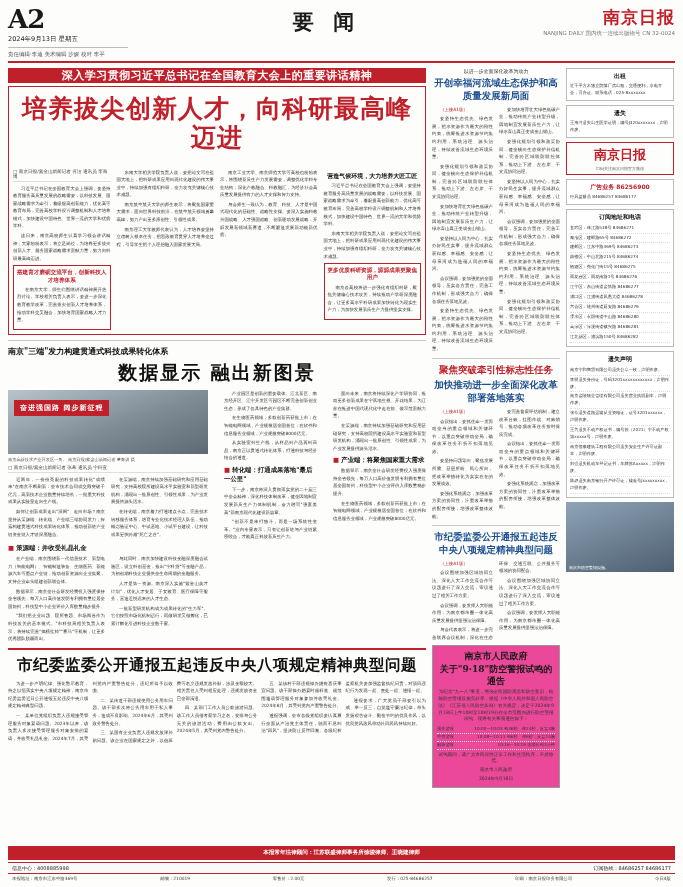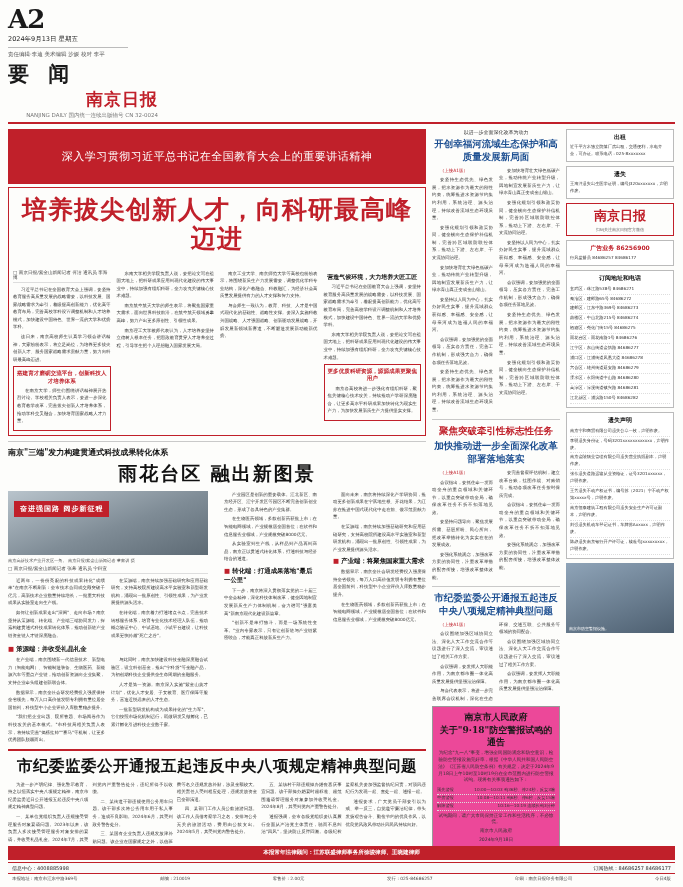--- a/index.html
+++ b/index.html
@@ -4,21 +4,21 @@
 <style>
   html,body{margin:0;padding:0;}
   body{
     width:683px;height:887px;background:#fdfdfb;
     font-family:"DejaVu Sans","Liberation Sans",sans-serif;
     color:#1a1a1a;overflow:hidden;position:relative;
   }
   .page{position:relative;width:683px;height:887px;box-sizing:border-box;padding:6px 8px 0 8px;}
 
   
-  .masthead{display:flex;align-items:flex-start;border-bottom:2px solid #c0202a;padding-bottom:3px;flex-direction:column;}
+  .masthead{display:flex;align-items:flex-start;border-bottom:2px solid #c0202a;padding-bottom:3px;}
   .folio{width:120px;}
   .folio .pageno{font-family:"DejaVu Serif","Liberation Serif",serif;font-size:26px;font-weight:bold;letter-spacing:-1px;line-height:1;}
   .folio .dateline{font-size:6.5px;color:#222;margin-top:3px;line-height:1.5;}
   .folio .credits{font-size:5.5px;color:#555;margin-top:2px;border-top:1px solid #bbb;padding-top:2px;line-height:1.5;}
   .mhcenter{flex:1;text-align:center;padding-top:2px;}
   .mhcenter .sec{font-family:"DejaVu Serif","Liberation Serif",serif;font-size:21px;font-weight:bold;letter-spacing:6px;}
   .mhright{width:150px;text-align:right;}
   .mhright .nameplate{font-family:"DejaVu Serif","Liberation Serif",serif;color:#c0202a;font-size:17px;font-weight:bold;letter-spacing:1px;}
   .mhright .np-sub{font-size:5.5px;color:#777;margin-top:1px;}
 
@@ -29,21 +29,21 @@
   .colright{width:108px;}
 
   
   .tx{font-size:4.4px;line-height:1.72;text-align:justify;color:#333;}
   .tx p{margin:0 0 2px 0;text-indent:8px;}
   .cols2{column-count:2;column-gap:6px;}
   .cols5{column-count:5;column-gap:4px;}
 
   
   .banner{background:#c0202a;color:#fff;font-family:"DejaVu Serif","Liberation Serif",serif;
-          font-size:11px;font-weight:normal;text-align:center;padding:20px 2px;letter-spacing:.5px;}
+          font-size:11px;font-weight:bold;text-align:center;padding:0 2px;letter-spacing:.5px;}
   .leadwrap{border:1px solid #c0202a;padding:4px;margin-top:3px;}
   .headline-main{font-family:"DejaVu Serif","Liberation Serif",serif;font-size:25px;font-weight:bold;
                  color:#c0202a;text-align:center;letter-spacing:1px;line-height:1.15;margin:4px 0 16px 0;}
   .byline{font-size:4.6px;color:#444;border-bottom:1px solid #ddd;padding-bottom:2px;margin-bottom:3px;}
   .subhead{font-size:6px;font-weight:bold;color:#111;text-align:center;margin:3px 0;line-height:1.3;}
   .redbox{border:1px solid #c0202a;padding:3px;margin-top:3px;}
   .redbox .rb-t{font-size:5.6px;font-weight:bold;color:#c0202a;text-align:center;margin-bottom:2px;line-height:1.3;}
 
   .rule{height:1px;background:#c9c9c9;margin:5px 0;}
   .rule-red{height:2px;background:#c0202a;margin:5px 0;}
@@ -166,21 +166,21 @@
                 </div>
             </div>
           </div>
         </div>
       </div>
 
       <div class="rule"></div>
 
       <div>
         <div class="s2-kicker">南京"三端"发力构建贯通式科技成果转化体系</div>
-        <div class="s2-head">雨花台区 融出新图景</div>
+        <div class="s2-head">数据显示 融出新图景</div>
 
         <div style="display:flex;gap:16px;">
           <div style="width:200px;">
             <div class="photo">
               <div class="plaque">奋进强国路 阔步新征程</div>
               <div class="pcap"></div>
             </div>
             <div class="cap">南京高新技术产业开发区一角。 南京日报/紫金山新闻记者 董家训 摄</div>
             <div class="byline">□ 南京日报/紫金山新闻记者 张希 通讯员 宁科宣</div>
             <div class="tx cols2">

